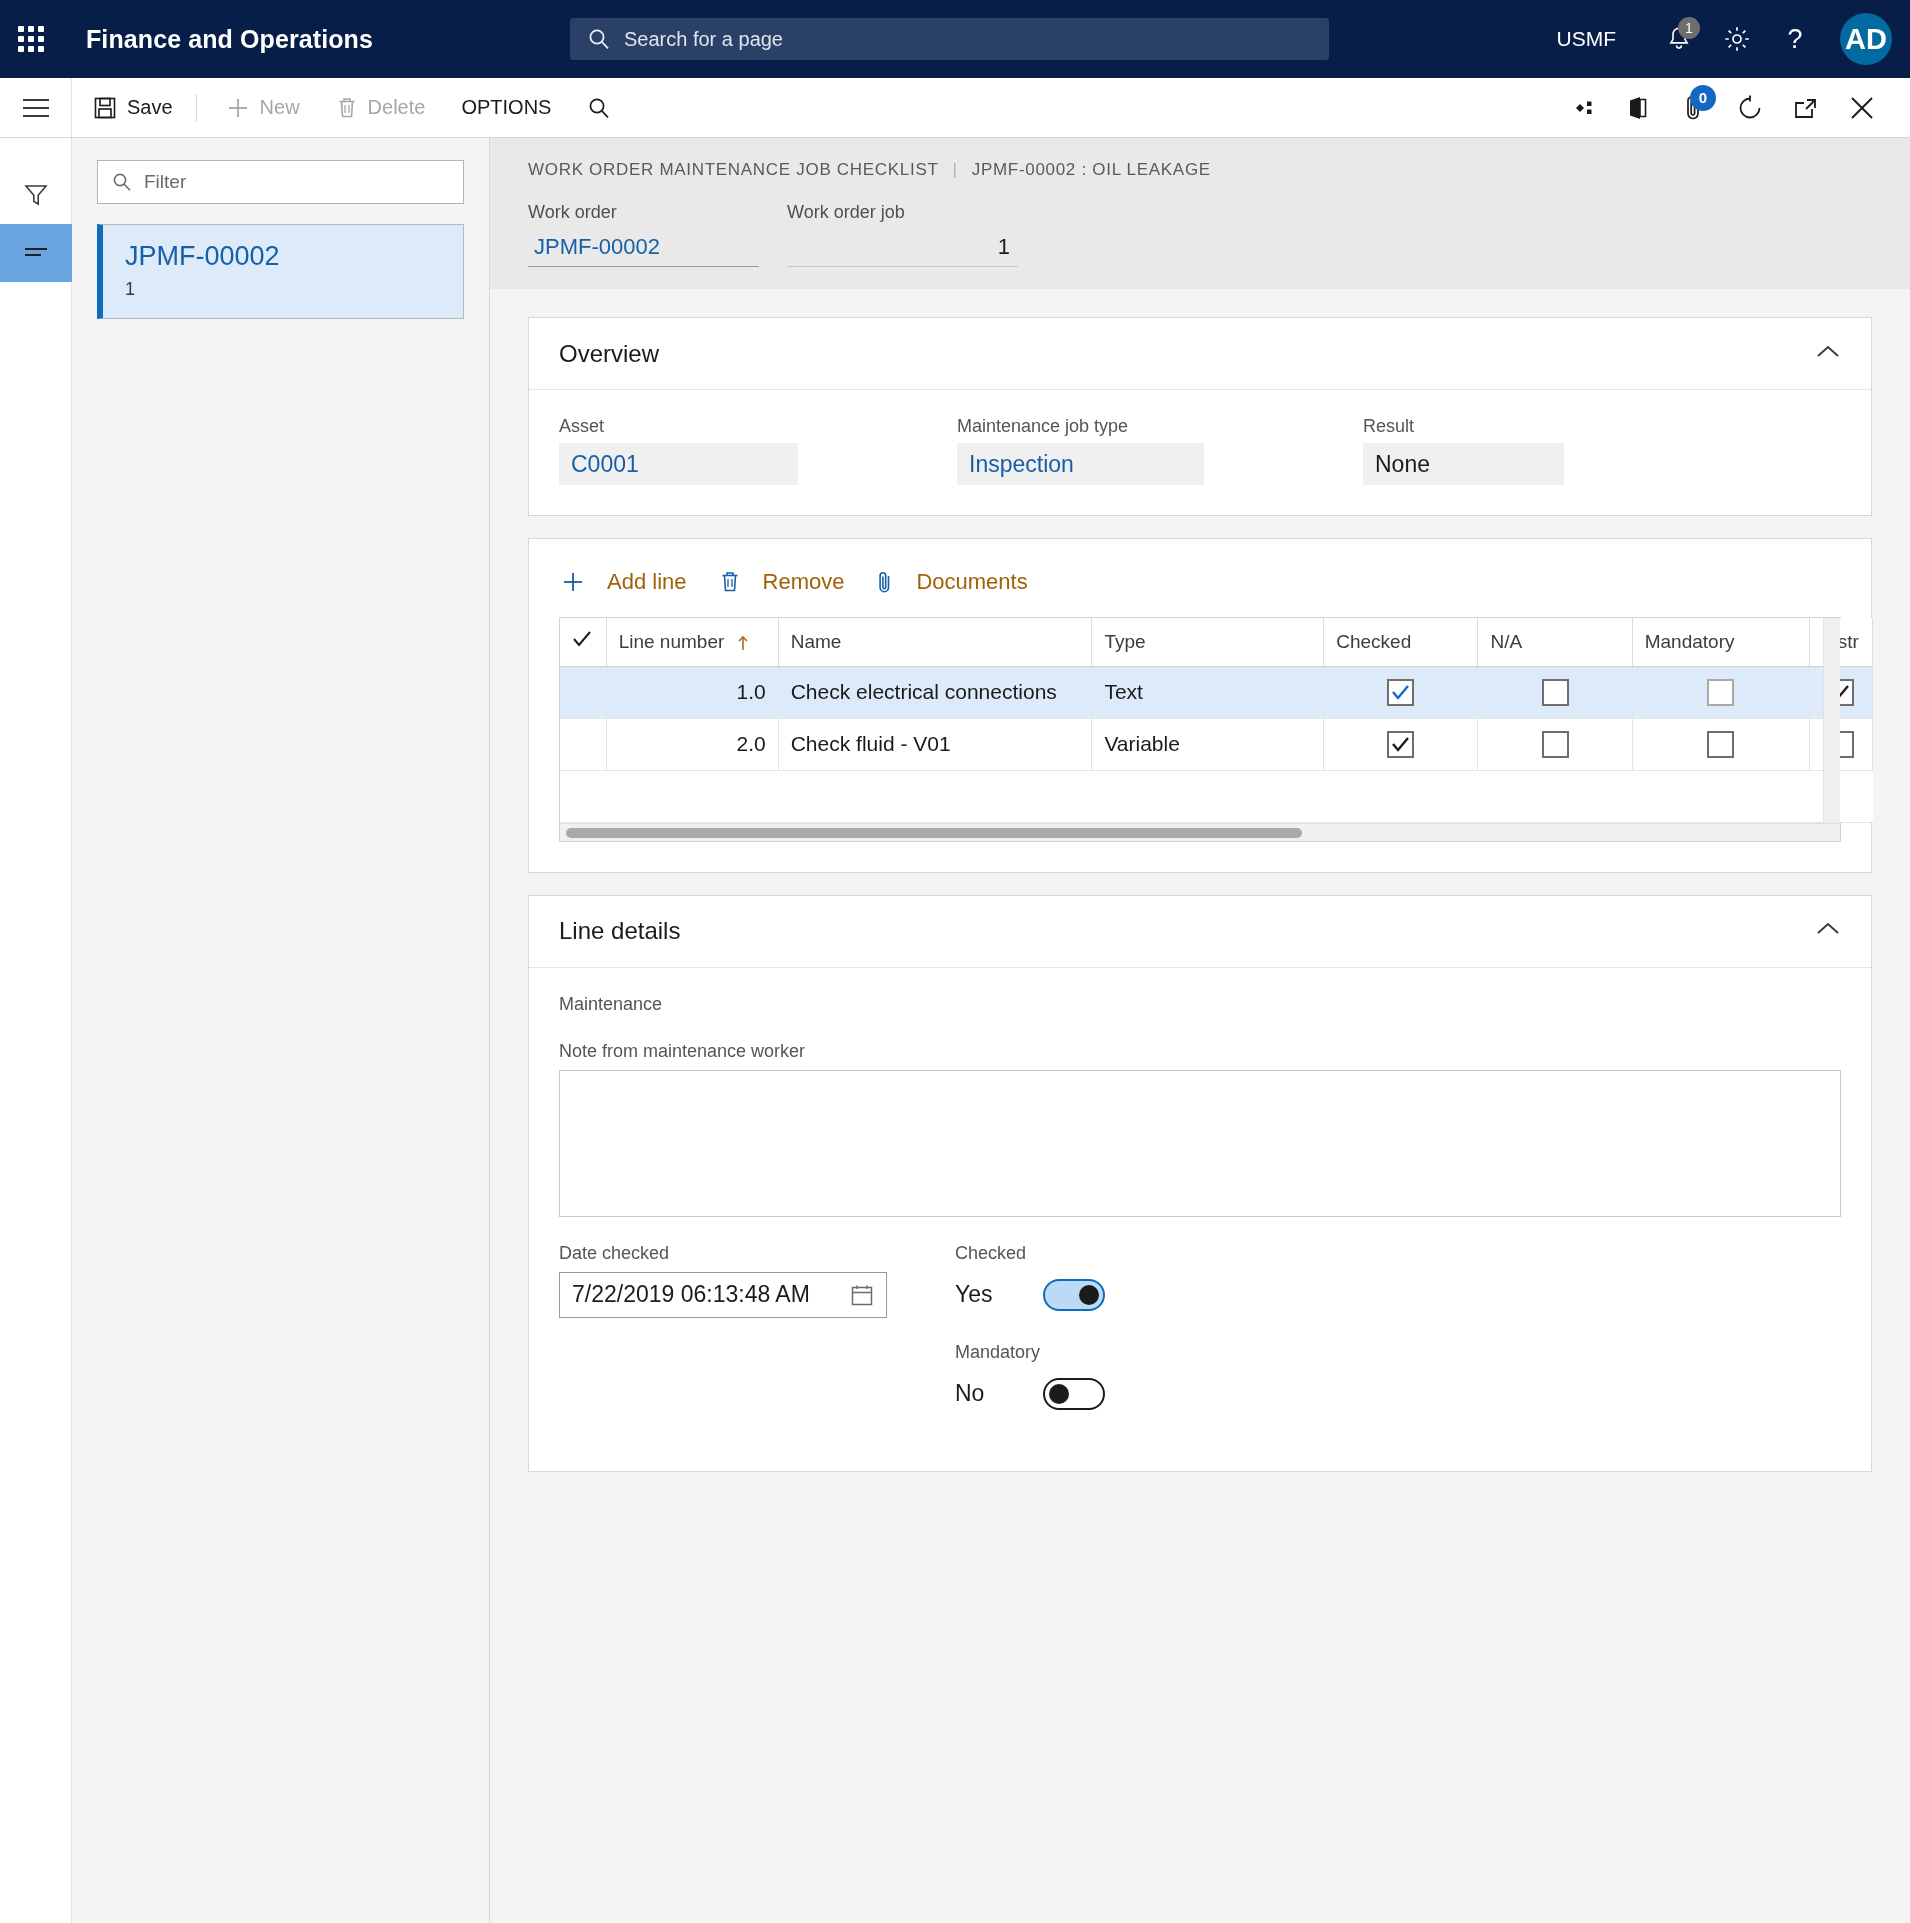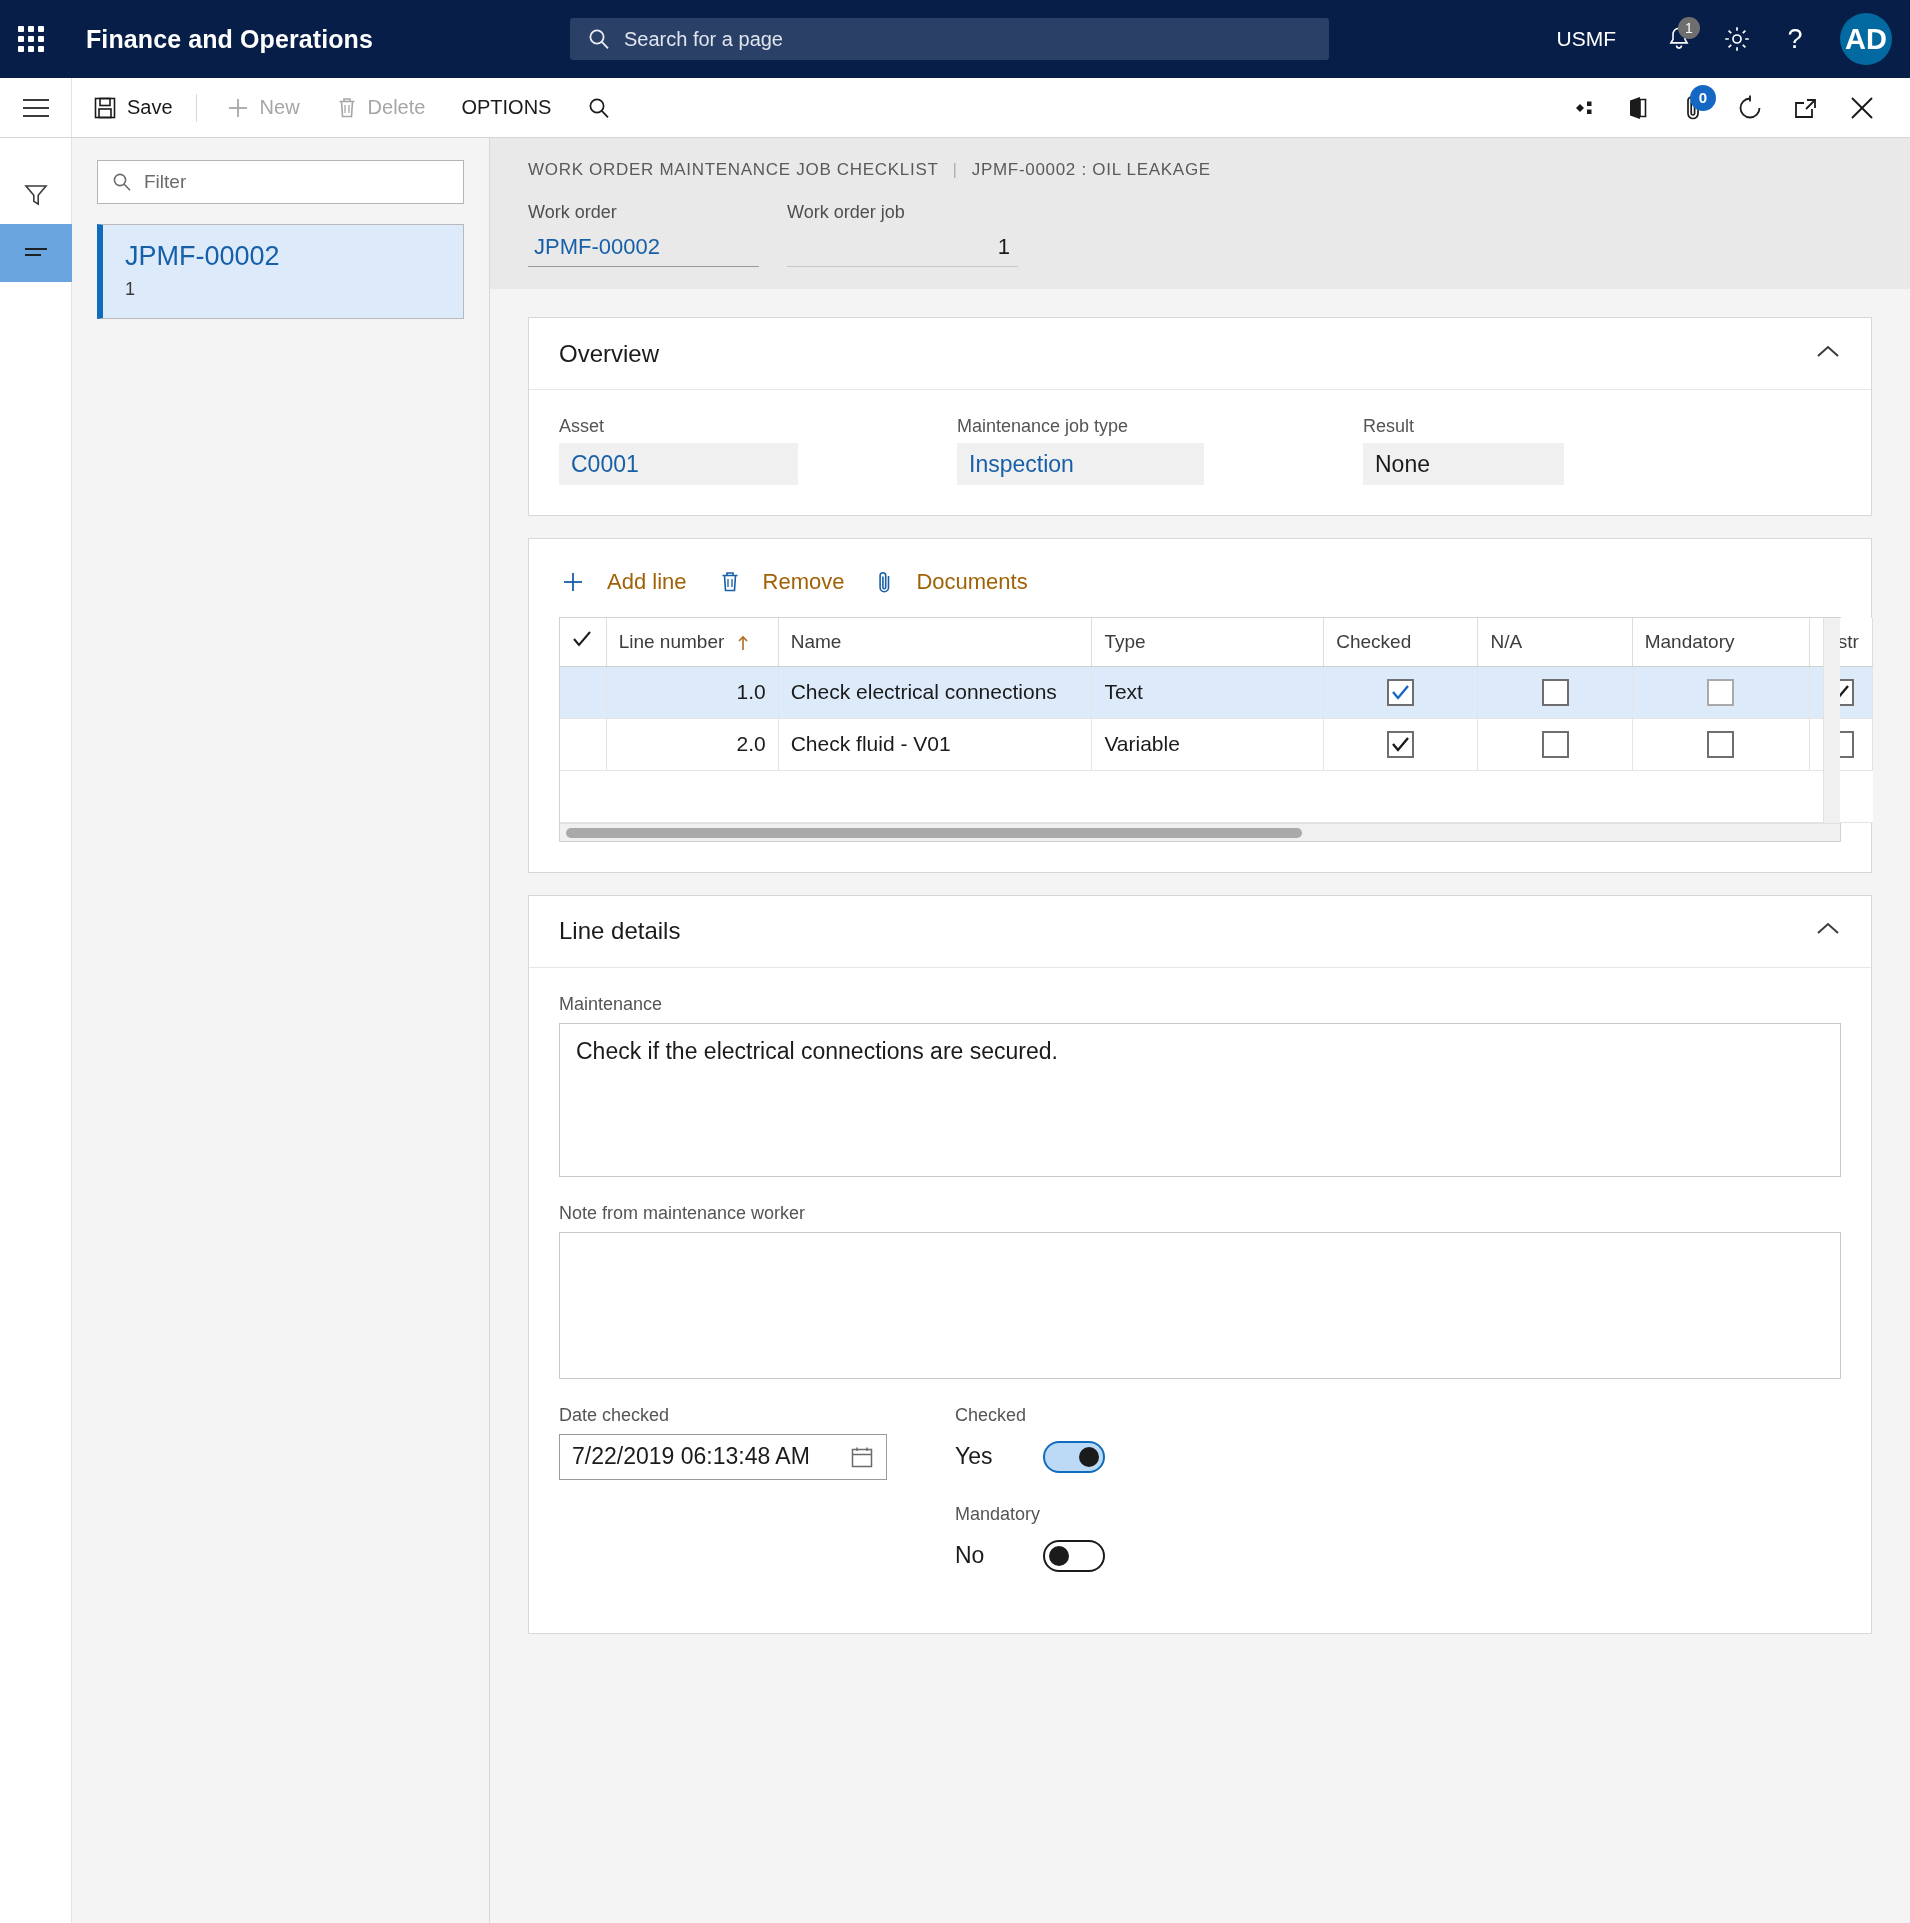--- a/index.html
+++ b/index.html
@@ -631,21 +631,20 @@
           <span class="chev">
             <svg width="26" height="16" viewBox="0 0 26 16">
                 <polyline points="3,12 13,3 23,12" fill="none" stroke="#3b3b3b" stroke-width="2"></polyline>
               </svg>
           </span>
         </div>
         <div class="card-body">
 
           <div class="ld-block">
             <div class="ld-lbl">Maintenance</div>
-            <div class="ld-textarea instructions">Check if the electrical connections are secured.</div>
           </div>
 
           <div class="ld-block">
             <div class="ld-lbl">Note from maintenance worker</div>
             <div class="ld-textarea note"></div>
           </div>
 
           <div class="bottomgrid">
             <div class="bg-col">
               <div class="bg-pair">

